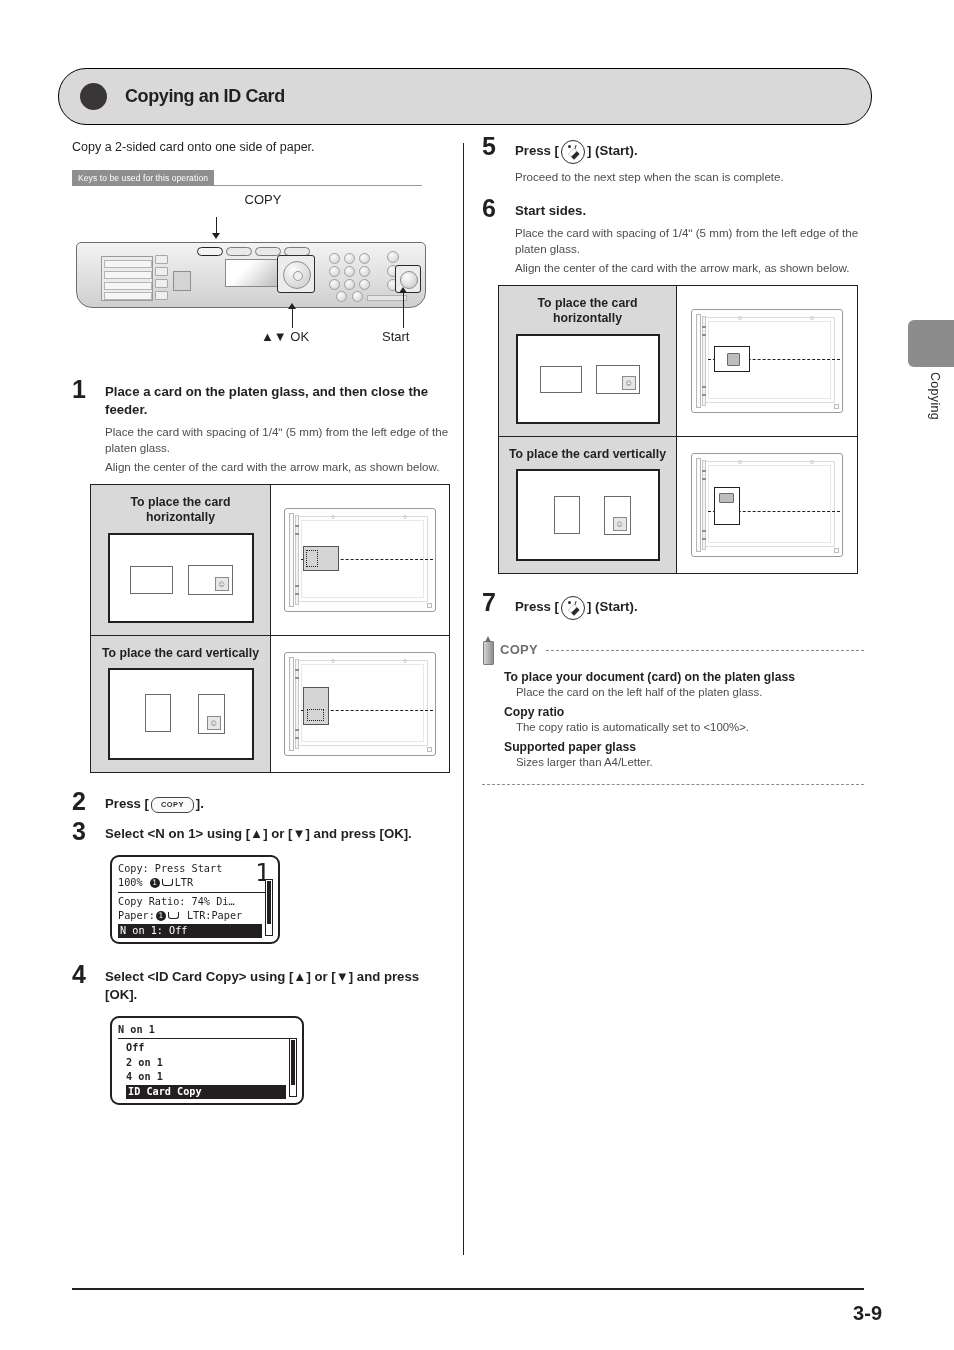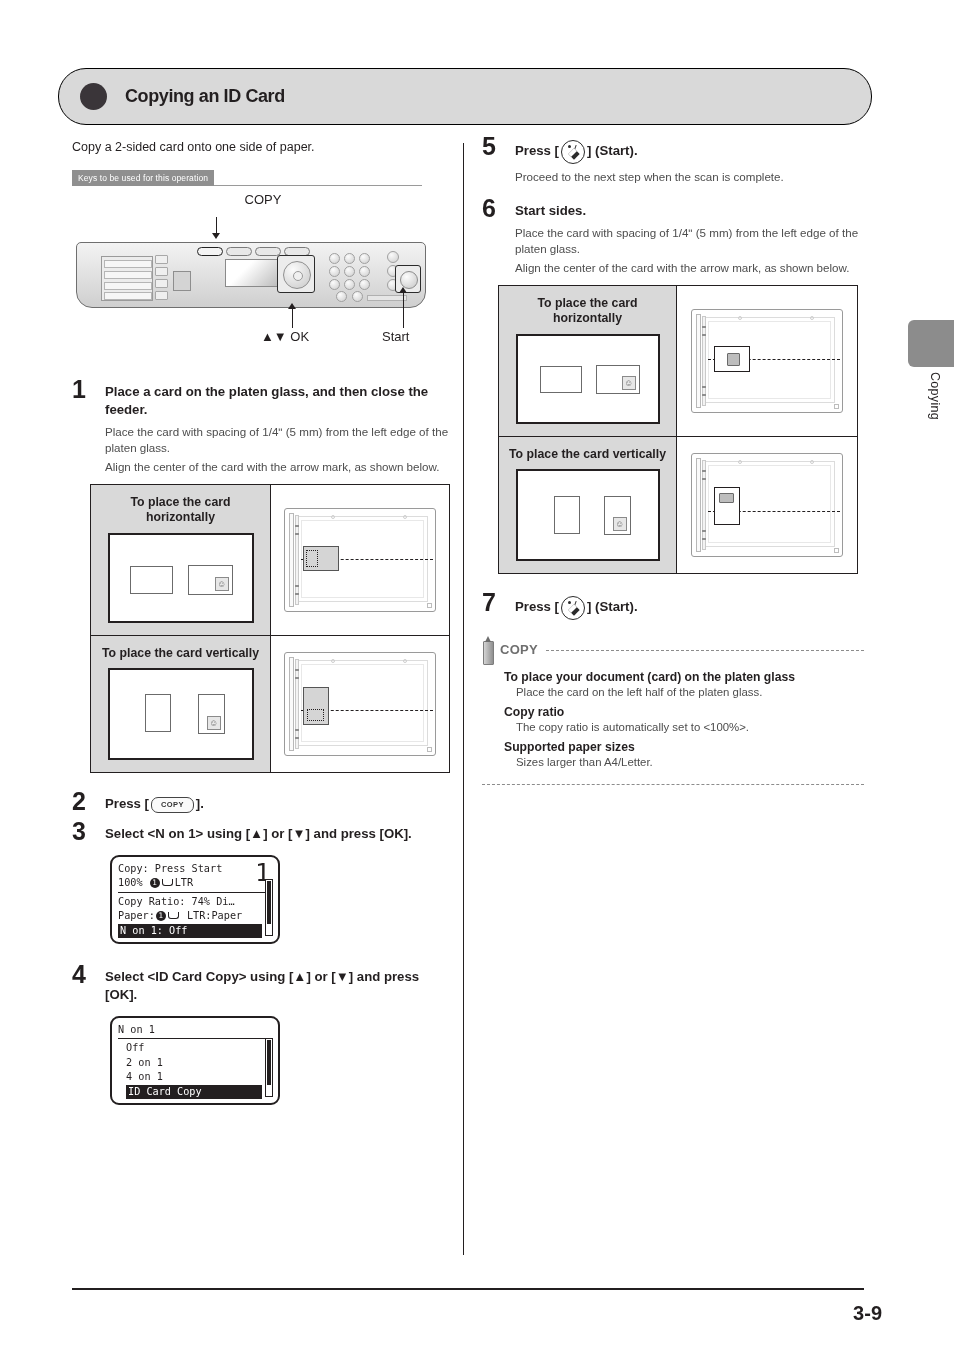--- a/index.html
+++ b/index.html
@@ -334,21 +334,21 @@
   .lcd-tray-glyph {
     display:inline-block; width:11px; height:7px;
     border:1.3px solid #231f20; border-top:none;
     border-radius: 0 0 3px 3px; vertical-align:middle; margin:0 2px 1px 1px;
   }
   .lcd-scroll {
     position:absolute; right:5px; top:22px; bottom:6px; width:8px;
     border:1.2px solid #231f20; background:#fff;
   }
   .lcd-scroll-thumb { position:absolute; left:1px; right:1px; top:1px; height:78%; background:#231f20;}
-  .lcd2 { width: 170px; }
+  .lcd2 { width: 194px; font-weight: bold; }
   .lcd2 .lcd-scroll { top: 20px; }
 
   
   .note-block { margin-top: 16px; position: relative; }
   .note-head { display:flex; align-items:center; }
   .note-pencil {
     width: 11px; height: 27px; position:relative; margin-right:7px; flex:0 0 auto;
   }
   .note-pencil::before{
     content:''; position:absolute; left:1px; top:5px; width:9px; height:22px;
@@ -701,21 +701,21 @@
     <div class="note-head">
       <div class="note-pencil"></div>
       <div class="note-title">COPY</div>
       <div class="note-dash"></div>
     </div>
     <div class="note-items">
       <div class="note-item-title">To place your document (card) on the platen glass</div>
       <div class="note-item-body">Place the card on the left half of the platen glass.</div>
       <div class="note-item-title">Copy ratio</div>
       <div class="note-item-body">The copy ratio is automatically set to &lt;100%&gt;.</div>
-      <div class="note-item-title">Supported paper sizes</div>
+      <div class="note-item-title">Supported paper glass</div>
       <div class="note-item-body">Sizes larger than A4/Letter.</div>
     </div>
     <div class="note-bottom-dash"></div>
   </div>
 
 </div>
 
 <div class="side-tab"></div>
 <div class="side-tab-label">Copying</div>
 

